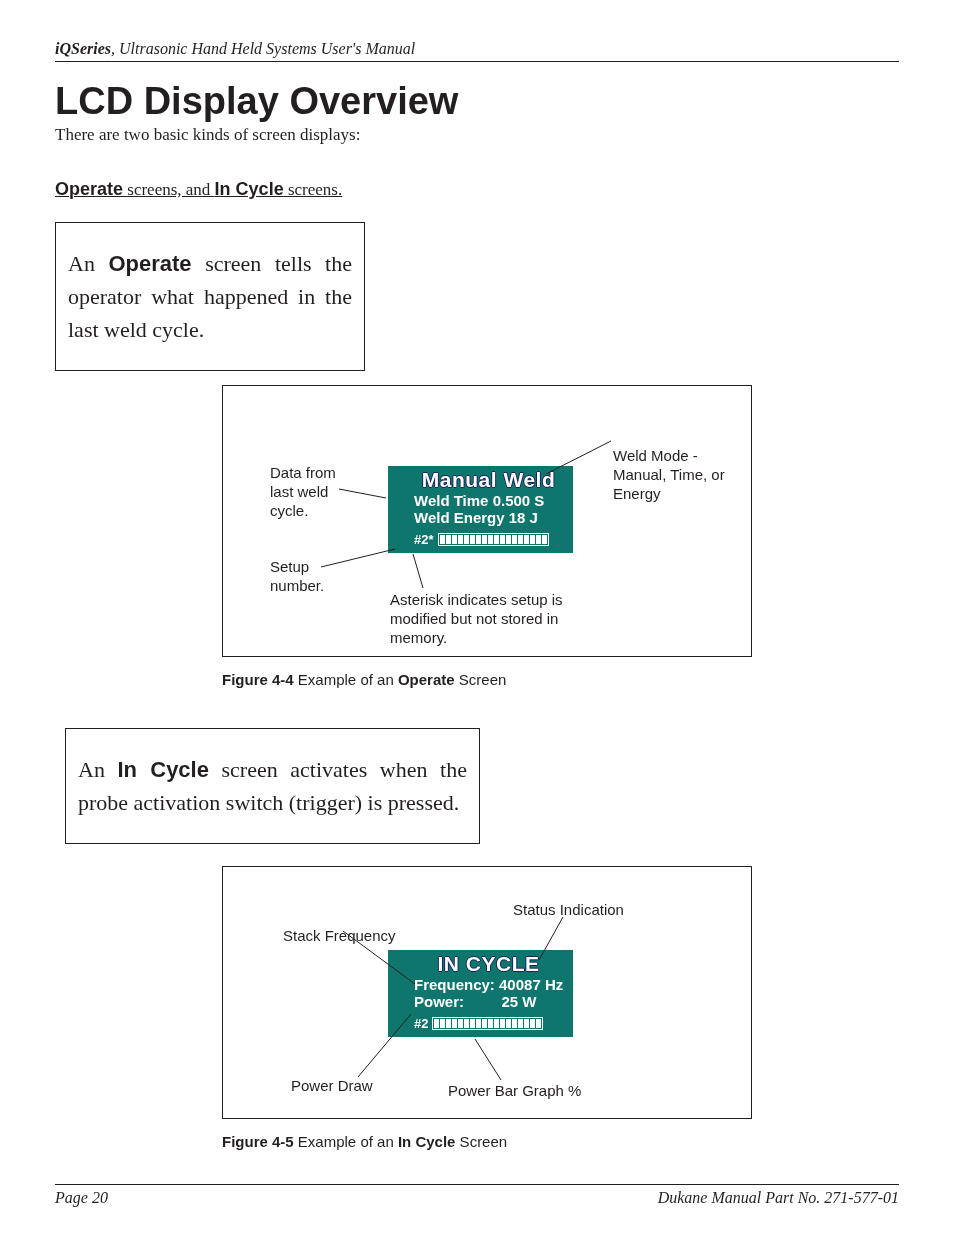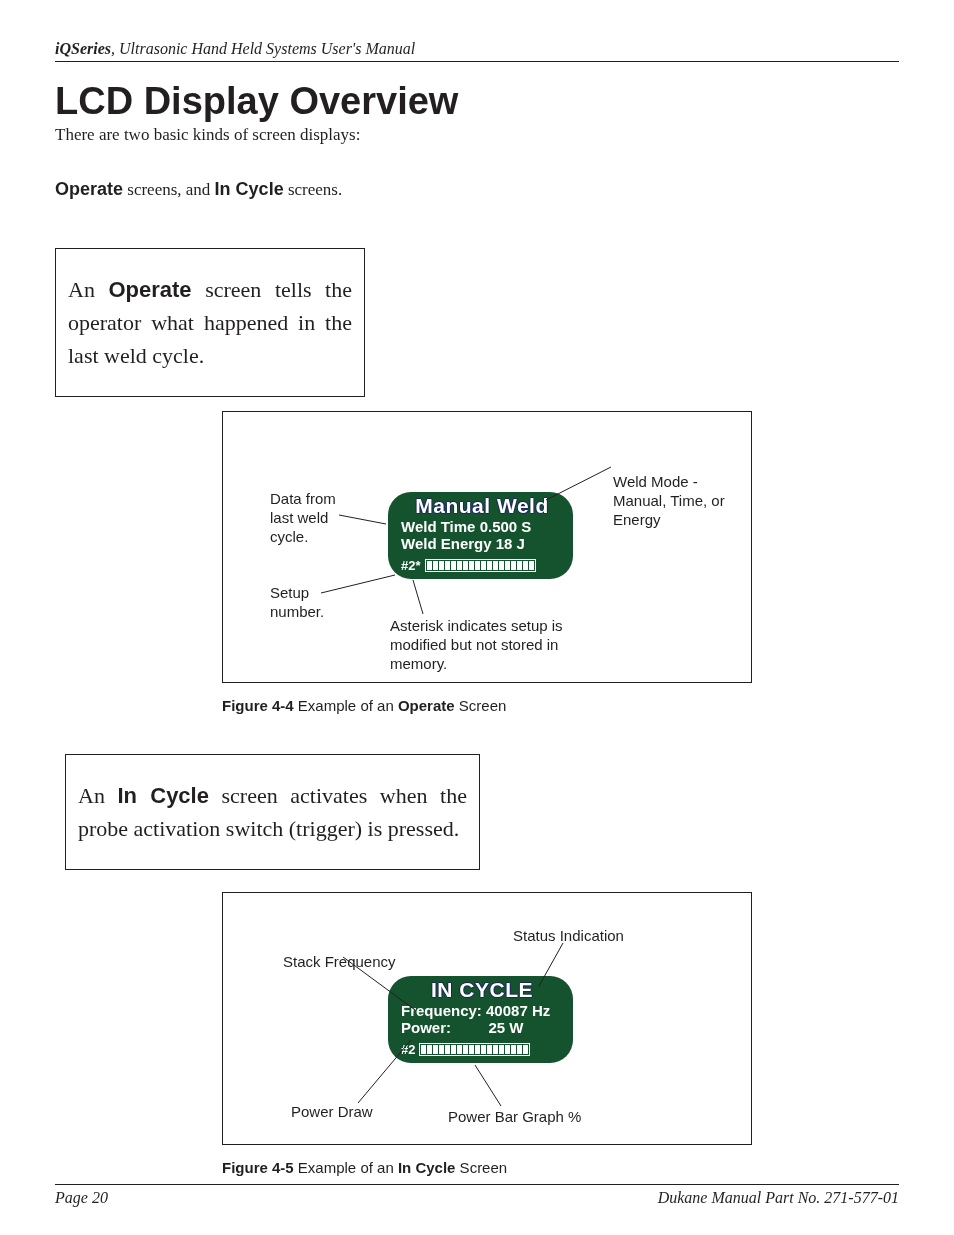--- a/index.html
+++ b/index.html
@@ -25,21 +25,21 @@
   .header-row .series { font-style: italic; font-weight: bold; }
   .header-row .rest { font-style: italic; }
   h1 {
     font-family: Arial, Helvetica, sans-serif;
     font-weight: bold;
     font-size: 38px;
     margin-top: 18px;
     margin-bottom: 2px;
   }
   .intro { font-size: 17px; margin-bottom: 34px; }
-  .subhead { font-size: 17px; margin-bottom: 48px; }
+  .subhead { font-size: 17px; margin-bottom: 22px; text-decoration: underline; }
   .subhead .bold { font-family: Arial, Helvetica, sans-serif; font-weight: bold; font-size: 18px; }
   .note-box {
     border: 1px solid #231f20;
     padding: 24px 12px;
     font-size: 22px;
     line-height: 1.5;
     text-align: justify;
   }
   .note-box .bold, .caption .bold { font-family: Arial, Helvetica, sans-serif; font-weight: bold; }
   .note1 { width: 310px; margin-bottom: 14px; }
@@ -55,25 +55,24 @@
   .fig2 { width: 530px; height: 253px; }
   .caption {
     margin-left: 167px;
     font-family: Arial, Helvetica, sans-serif;
     font-size: 15px;
     margin-top: 14px;
   }
   
   .lcd {
     position: absolute;
-    background: #14532d;
+    background: #0f766e;
     color: #fff;
     font-family: Arial, Helvetica, sans-serif;
-    padding: 2px 0 6px 3px;
-    border-radius: 23px;
+    padding: 2px 0 6px 16px;
   }
   .lcd .title {
     text-align: center;
     font-weight: bold;
     font-size: 21px;
     color: #fff;
     text-shadow: -1px 0 #1a2560, 1px 0 #1a2560, 0 -1px #1a2560, 0 1px #1a2560;
     letter-spacing: 0.5px;
   }
   .lcd .line {

